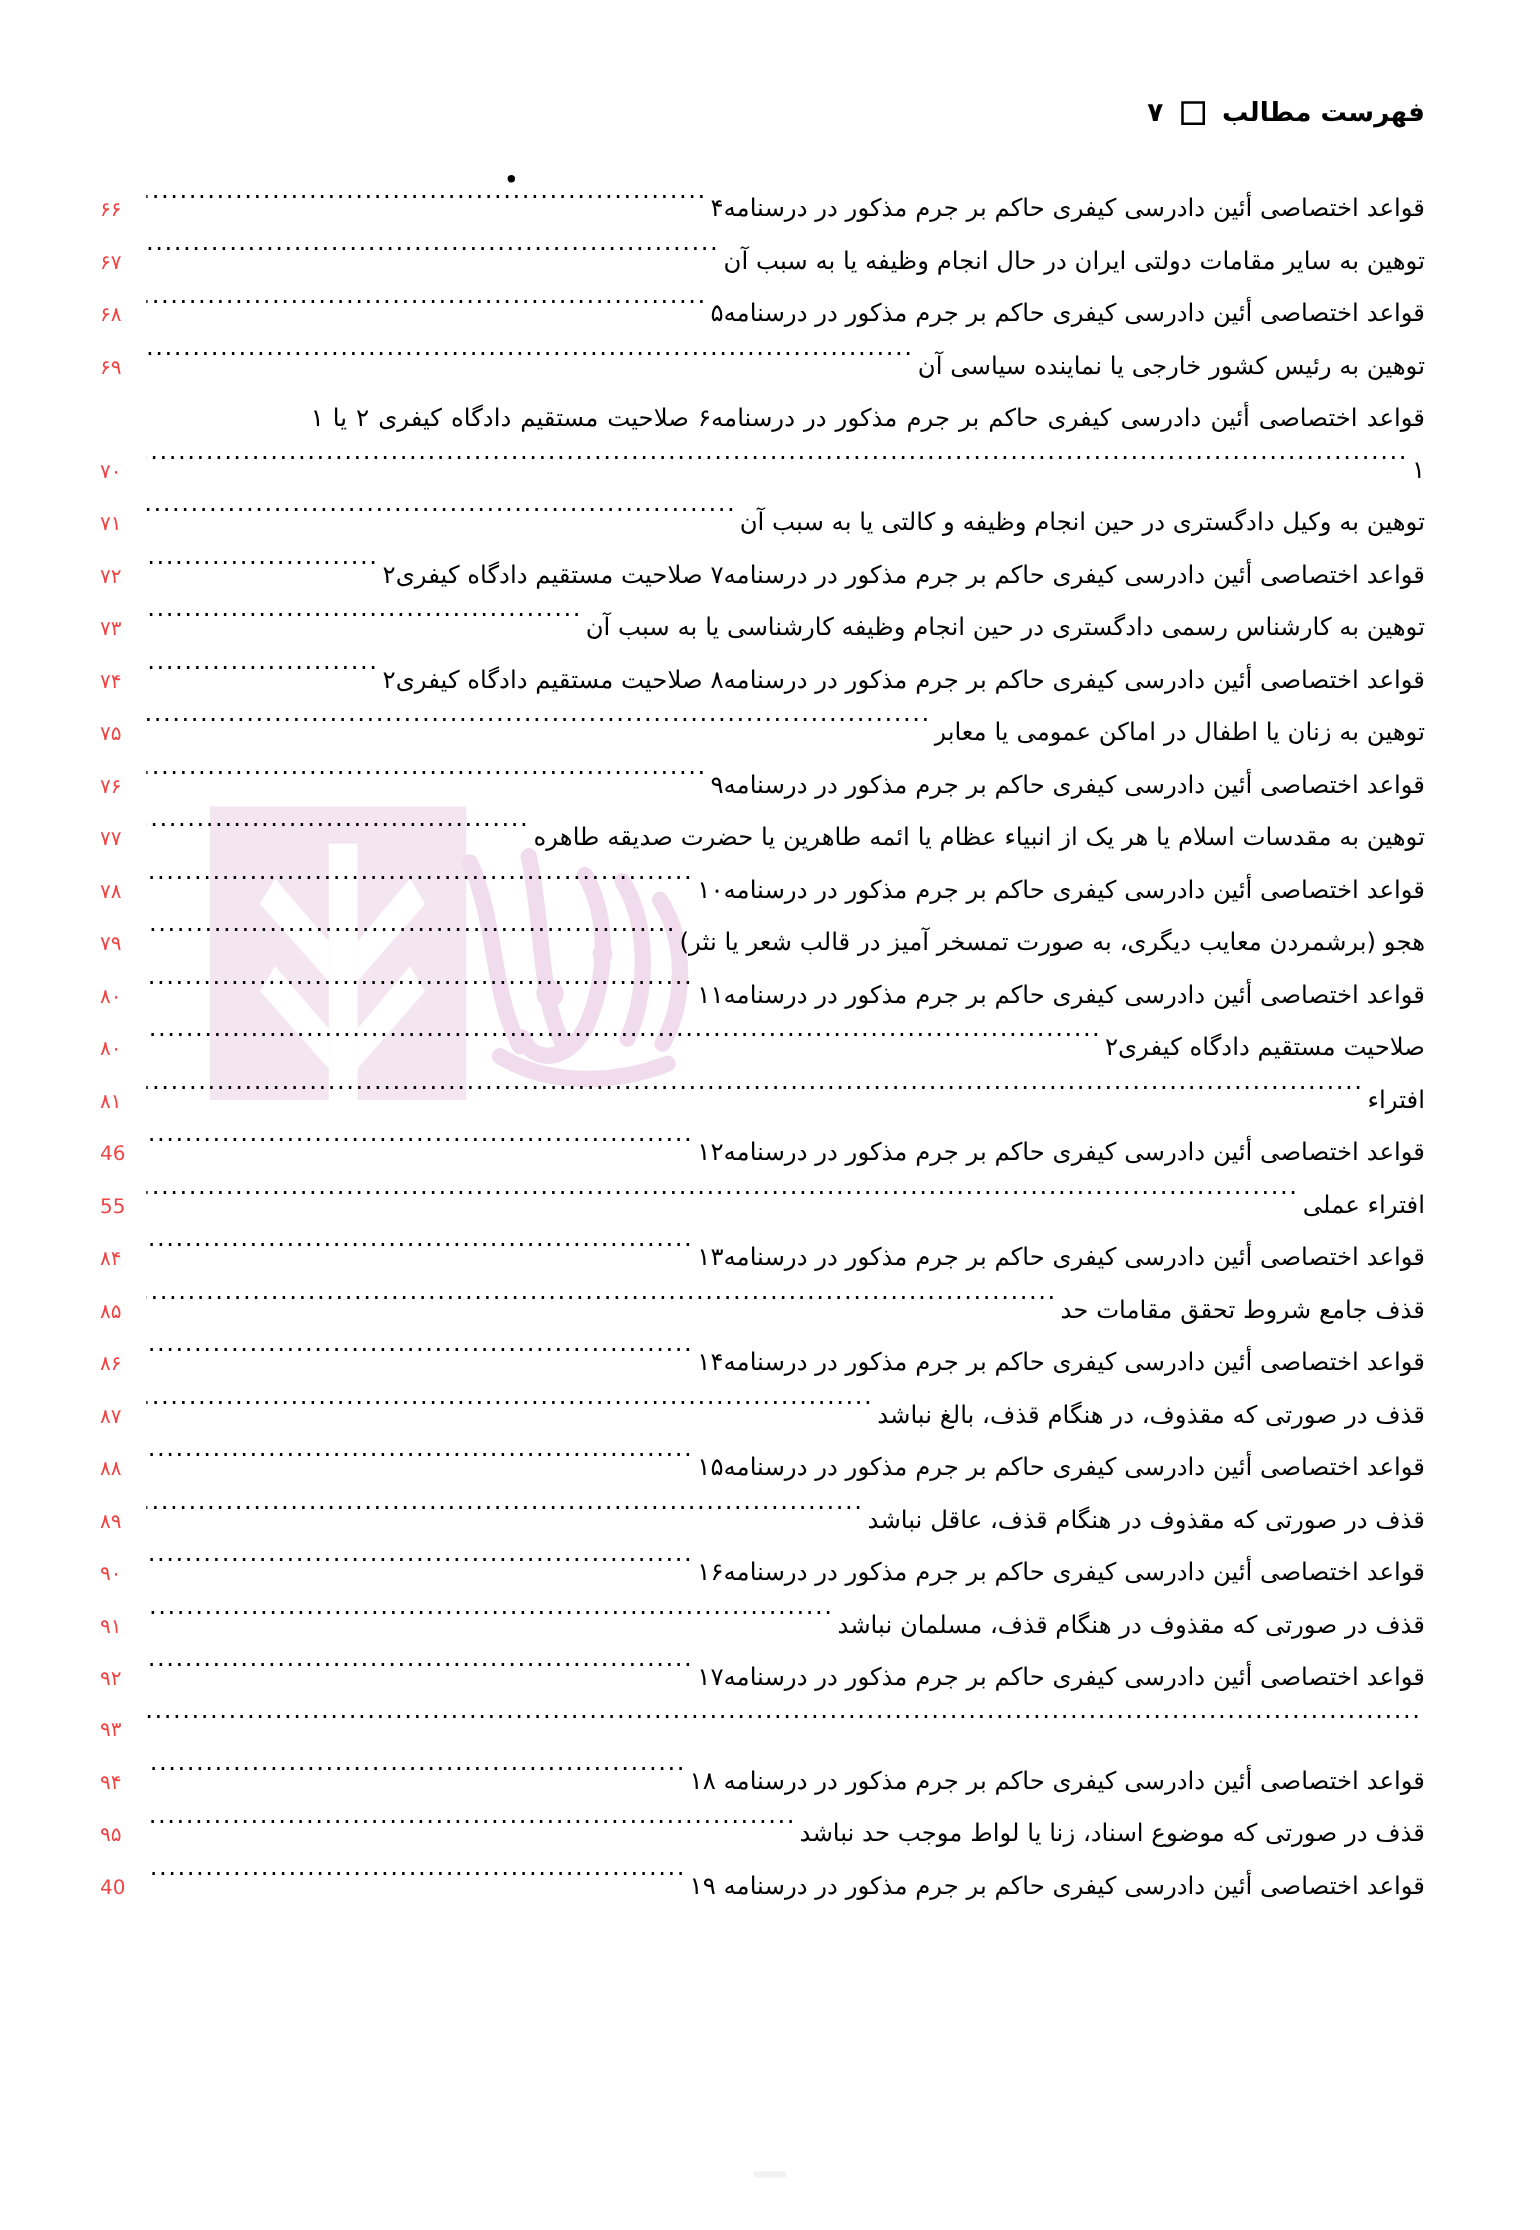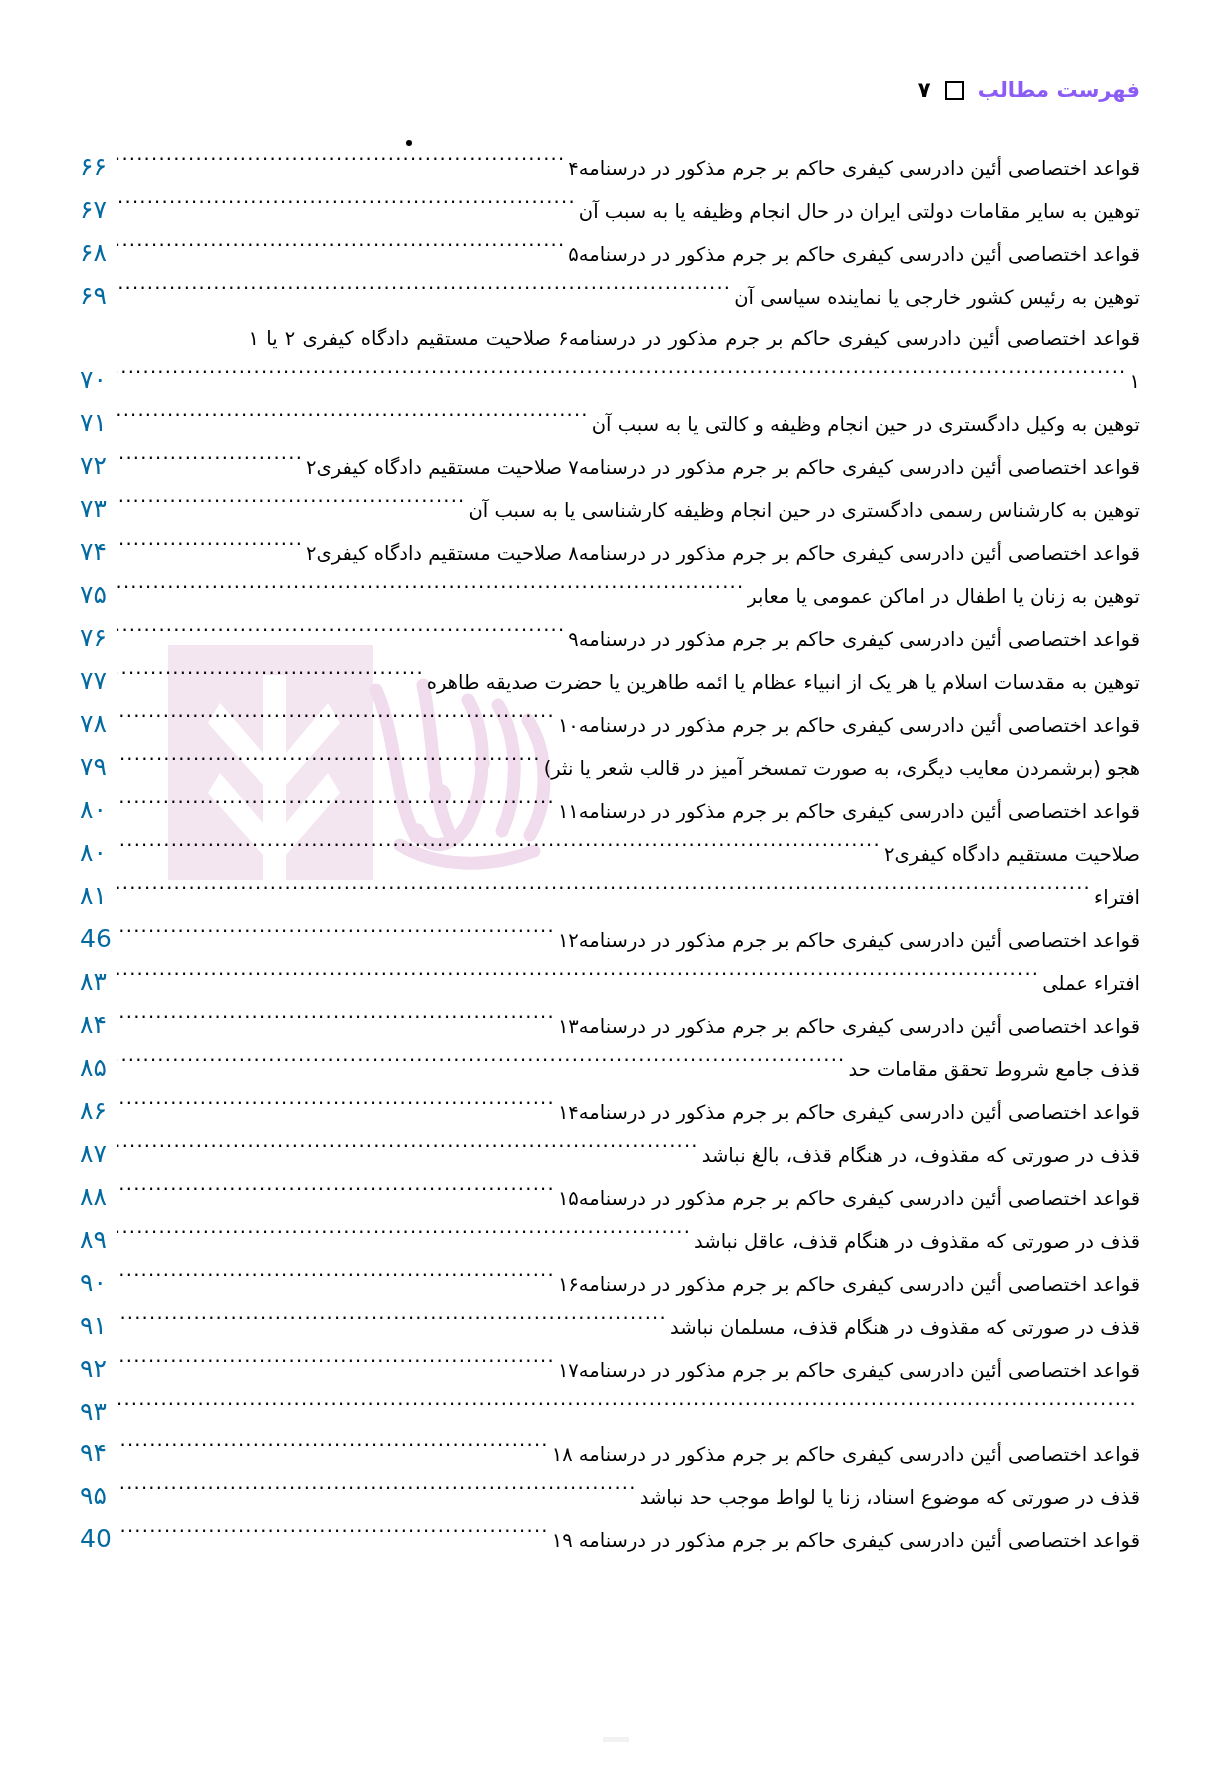--- a/index.html
+++ b/index.html
@@ -35,21 +35,21 @@
     right: 92px;
     display: flex;
     flex-direction: row;
     align-items: center;
     gap: 14px;
     z-index: 3;
   }
   .header-title {
     font-size: 21px;
     font-weight: bold;
-    color: #8b5cf6;
+    color: #000000;
     letter-spacing: 0px;
     white-space: nowrap;
   }
   .header-sq {
     width: 15px;
     height: 15px;
     border: 2px solid #000;
     background: #fff;
     display: inline-block;
   }
@@ -107,22 +107,22 @@
     color: #000;
     position: absolute;
     right: 0;
     bottom: 0.06em;
     white-space: nowrap;
   }
   .toc-page {
     flex: 0 0 auto;
     min-width: 34px;
     text-align: left;
-    font-size: 25px;
-    color: #0369a1;
+    font-size: 16px;
+    color: #ef4444;
     direction: ltr;
     unicode-bidi: embed;
   }
   
   .toc-row.cont .toc-title { flex: 0 0 auto; }
 
   .dot-mark {
     position: absolute;
     top: 140px;
     right: 820px;
@@ -272,21 +272,21 @@
         <span class="toc-page">۸۱</span>
       </div>
       <div class="toc-row">
         <span class="toc-title">قواعد اختصاصی أئین دادرسی کیفری حاکم بر جرم مذکور در درسنامه۱۲</span>
         <span class="toc-leader"></span>
         <span class="toc-page">46</span>
       </div>
       <div class="toc-row">
         <span class="toc-title">افتراء عملی</span>
         <span class="toc-leader"></span>
-        <span class="toc-page">۸۳</span>
+        <span class="toc-page">55</span>
       </div>
       <div class="toc-row">
         <span class="toc-title">قواعد اختصاصی أئین دادرسی کیفری حاکم بر جرم مذکور در درسنامه۱۳</span>
         <span class="toc-leader"></span>
         <span class="toc-page">۸۴</span>
       </div>
       <div class="toc-row">
         <span class="toc-title">قذف جامع شروط تحقق مقامات حد</span>
         <span class="toc-leader"></span>
         <span class="toc-page">۸۵</span>

